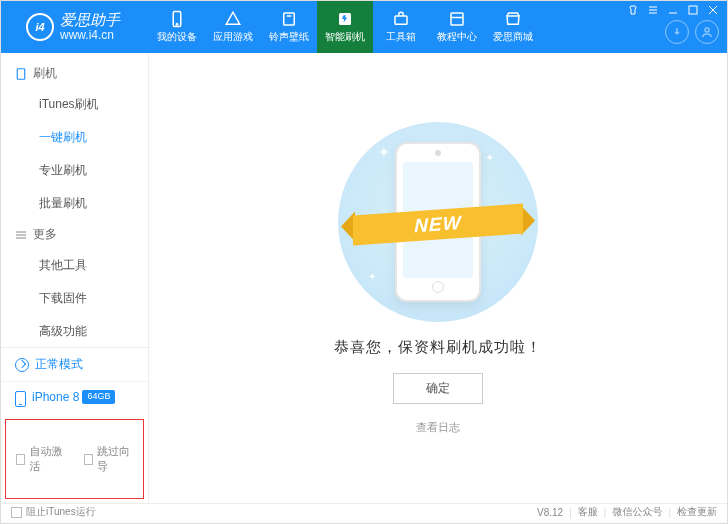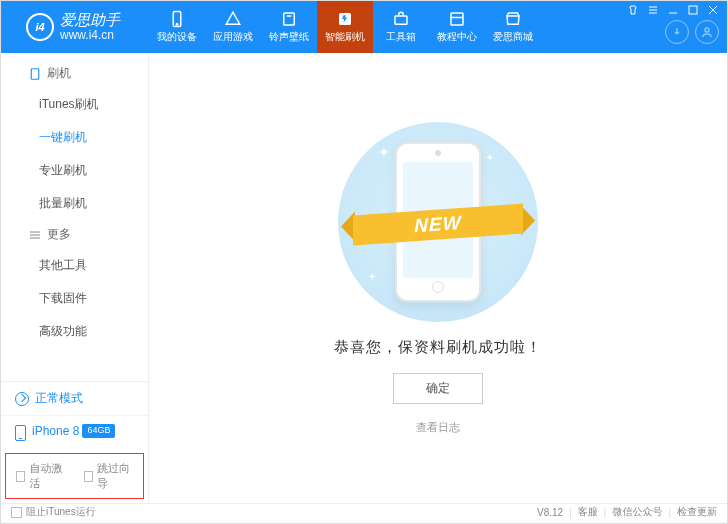--- a/index.html
+++ b/index.html
@@ -7,50 +7,50 @@
 
     .header { height: 52px; background: #1b8efa; display: flex; align-items: center; color: #fff; }
     .logo-block { display: flex; align-items: center; padding: 0 25px; gap: 6px; }
     .logo-circle { width: 28px; height: 28px; border: 2px solid #fff; border-radius: 50%; display: flex; align-items: center; justify-content: center; font-size: 11px; font-weight: bold; font-style: italic; }
     .logo-text { display: flex; flex-direction: column; line-height: 1.1; }
     .logo-title { font-size: 15px; font-weight: normal; font-style: italic; }
     .logo-sub { font-size: 12px; opacity: .9; }
 
     .nav { display: flex; height: 100%; margin-left: 4px; }
     .nav-item { display: flex; flex-direction: column; align-items: center; justify-content: center; width: 56px; height: 100%; font-size: 10px; gap: 2px; cursor: pointer; }
-    .nav-item.active { background: #c2410c; }
+    .nav-item.active { background: #15803d; }
     .nav-item svg { width: 18px; height: 18px; }
     .nav-label { white-space: nowrap; }
 
     .header-right { margin-left: auto; display: flex; align-items: center; padding-right: 8px; gap: 6px; }
     .win-btns { display: flex; gap: 6px; position: absolute; top: 4px; right: 8px; }
     .win-btn { width: 14px; height: 12px; color: #fff; cursor: pointer; display:flex; align-items:center; justify-content:center; }
     .win-btn svg { width: 10px; height: 10px; }
     .circle-btn { width: 24px; height: 24px; border: 1.5px solid #8cc6fb; border-radius: 50%; display: flex; align-items: center; justify-content: center; cursor: pointer; margin-top: 10px; }
     .circle-btn svg { width: 12px; height: 12px; stroke: #8cc6fb; fill: none; }
 
     .body { display: flex; height: calc(100% - 52px - 20px); }
 
     .sidebar { width: 148px; border-right: 1px solid #eee; display: flex; flex-direction: column; font-size: 12px; color: #555; }
     .side-scroll { flex: 1; overflow: hidden; padding-top: 6px; }
-    .side-section { padding: 6px 28px; color: #666; display: flex; align-items: center; gap: 6px; font-weight: 500; }
+    .side-section { padding: 6px 14px; color: #666; display: flex; align-items: center; gap: 6px; font-weight: 500; }
     .side-item { padding: 8px 14px 8px 38px; cursor: pointer; color: #555; }
     .side-item.selected { color: #1b8efa; }
     .side-bottom { border-top: 1px solid #eee; }
     .mode-row, .device-row { padding: 8px 14px; display: flex; align-items: center; gap: 6px; border-top: 1px solid #f3f3f3; }
     .mode-row { border-top: none; color: #1b8efa; }
     .mode-icon { width: 14px; height: 14px; border: 1.5px solid #1b8efa; border-radius: 50%; position: relative; }
     .mode-icon::after { content: ""; position: absolute; width: 5px; height: 5px; border-top: 1.5px solid #1b8efa; border-right: 1.5px solid #1b8efa; top: 2px; left: 3px; transform: rotate(45deg); }
     .device-row { color: #1b8efa; align-items: flex-start; }
     .phone-icon { width: 11px; height: 16px; border: 1.5px solid #1b8efa; border-radius: 2px; position: relative; margin-top: 1px; }
     .phone-icon::after { content: ""; position: absolute; bottom: 1px; left: 3px; width: 3px; height: 1.5px; background: #1b8efa; }
     .device-info { display: flex; flex-direction: row; gap: 3px; }
     .badge { background: #1b8efa; color: #fff; font-size: 9px; padding: 1px 5px; border-radius: 2px; width: fit-content; }
 
-    .checks-row { border-top: 1px solid #eee; padding: 7px 10px; display: flex; gap: 18px; align-items: center; font-size: 11px; color: #888; border: 1.5px solid #e33; margin: 4px; }
+    .checks-row { border-top: 1px solid #eee; padding: 24px 10px; display: flex; gap: 18px; align-items: center; font-size: 11px; color: #888; border: 1.5px solid #e33; margin: 4px; }
     .checks-row label { display: flex; align-items: center; gap: 4px; cursor: pointer; }
     .chk { width: 11px; height: 11px; border: 1px solid #bbb; background: #fff; }
 
     .main { flex: 1; display: flex; flex-direction: column; align-items: center; justify-content: center; gap: 16px; color: #444; position: relative; }
     .illus { width: 200px; height: 200px; border-radius: 50%; background: radial-gradient(circle at 50% 45%, #d9f0fb 0%, #cbe9f9 60%, #bde1f6 100%); position: relative; display:flex; align-items:center; justify-content:center; }
     .sparkle { position:absolute; color:#fff; font-size:14px; }
     .phone-big { width: 86px; height: 160px; background: #fff; border: 2px solid #e6e6e6; border-radius: 12px; position: relative; box-shadow: 0 4px 12px rgba(0,0,0,.08); }
     .phone-big::before { content:""; position:absolute; top:6px; left:50%; transform:translateX(-50%); width:6px; height:6px; background:#ddd; border-radius:50%; }
     .phone-big::after { content:""; position:absolute; bottom:7px; left:50%; transform:translateX(-50%); width:10px; height:10px; border:1.5px solid #ddd; border-radius:50%; }
     .phone-screen { position:absolute; top:18px; bottom:22px; left:6px; right:6px; background:#eaf6fd; border-radius:2px; }

